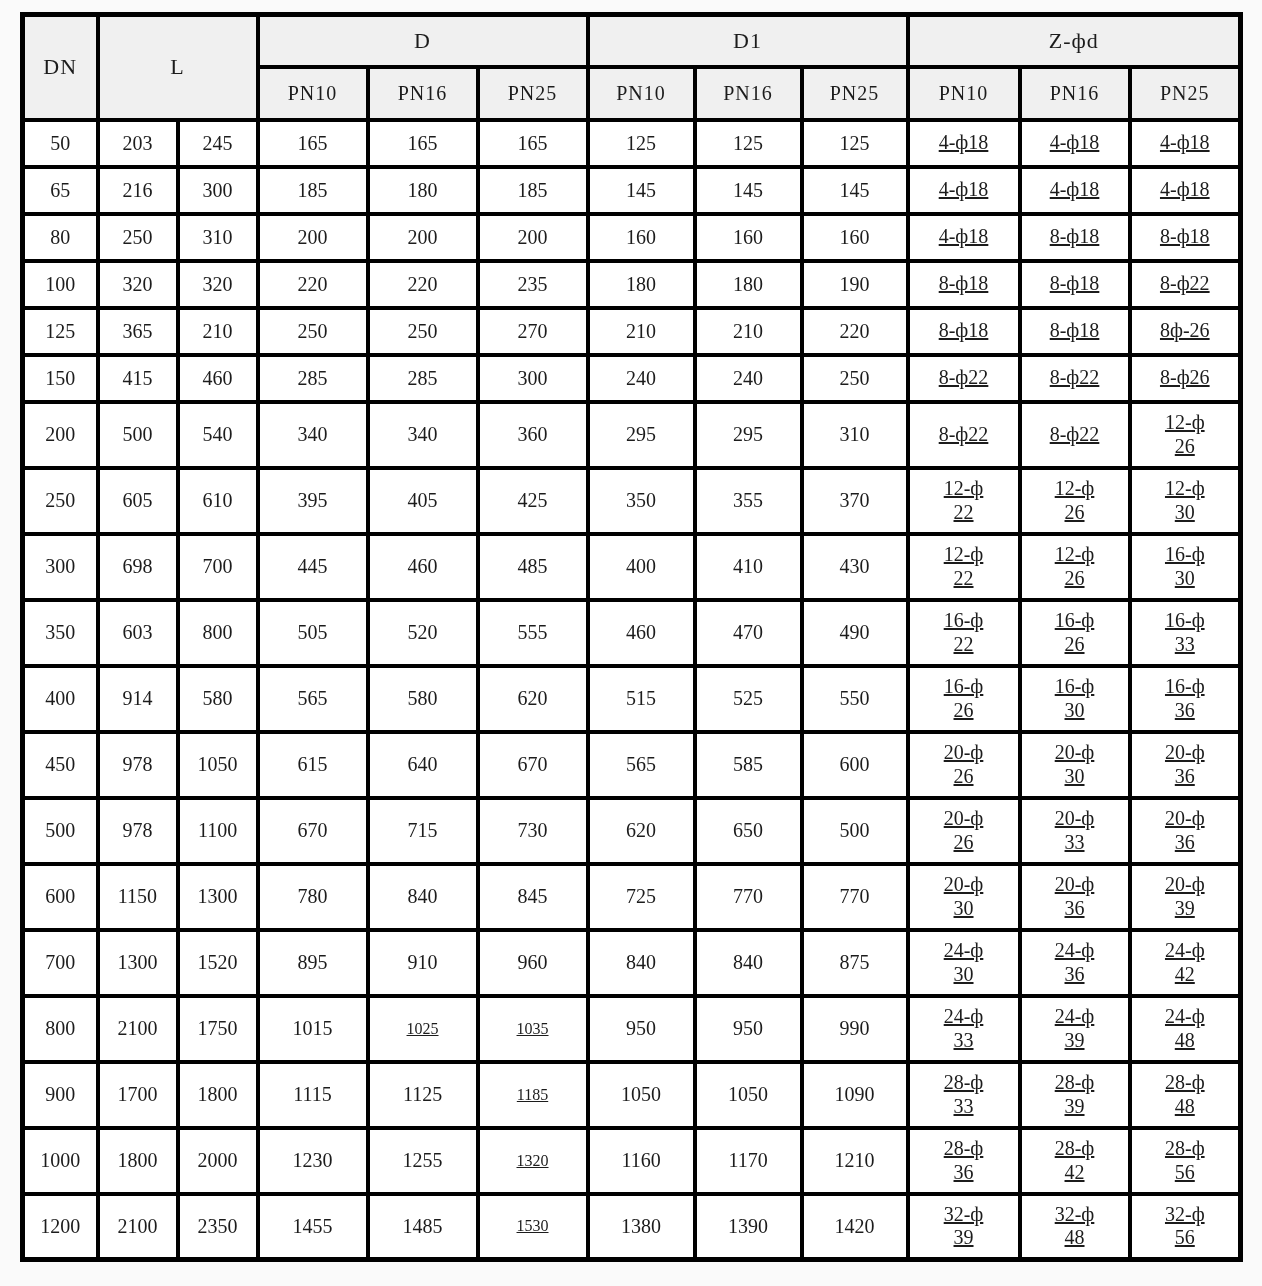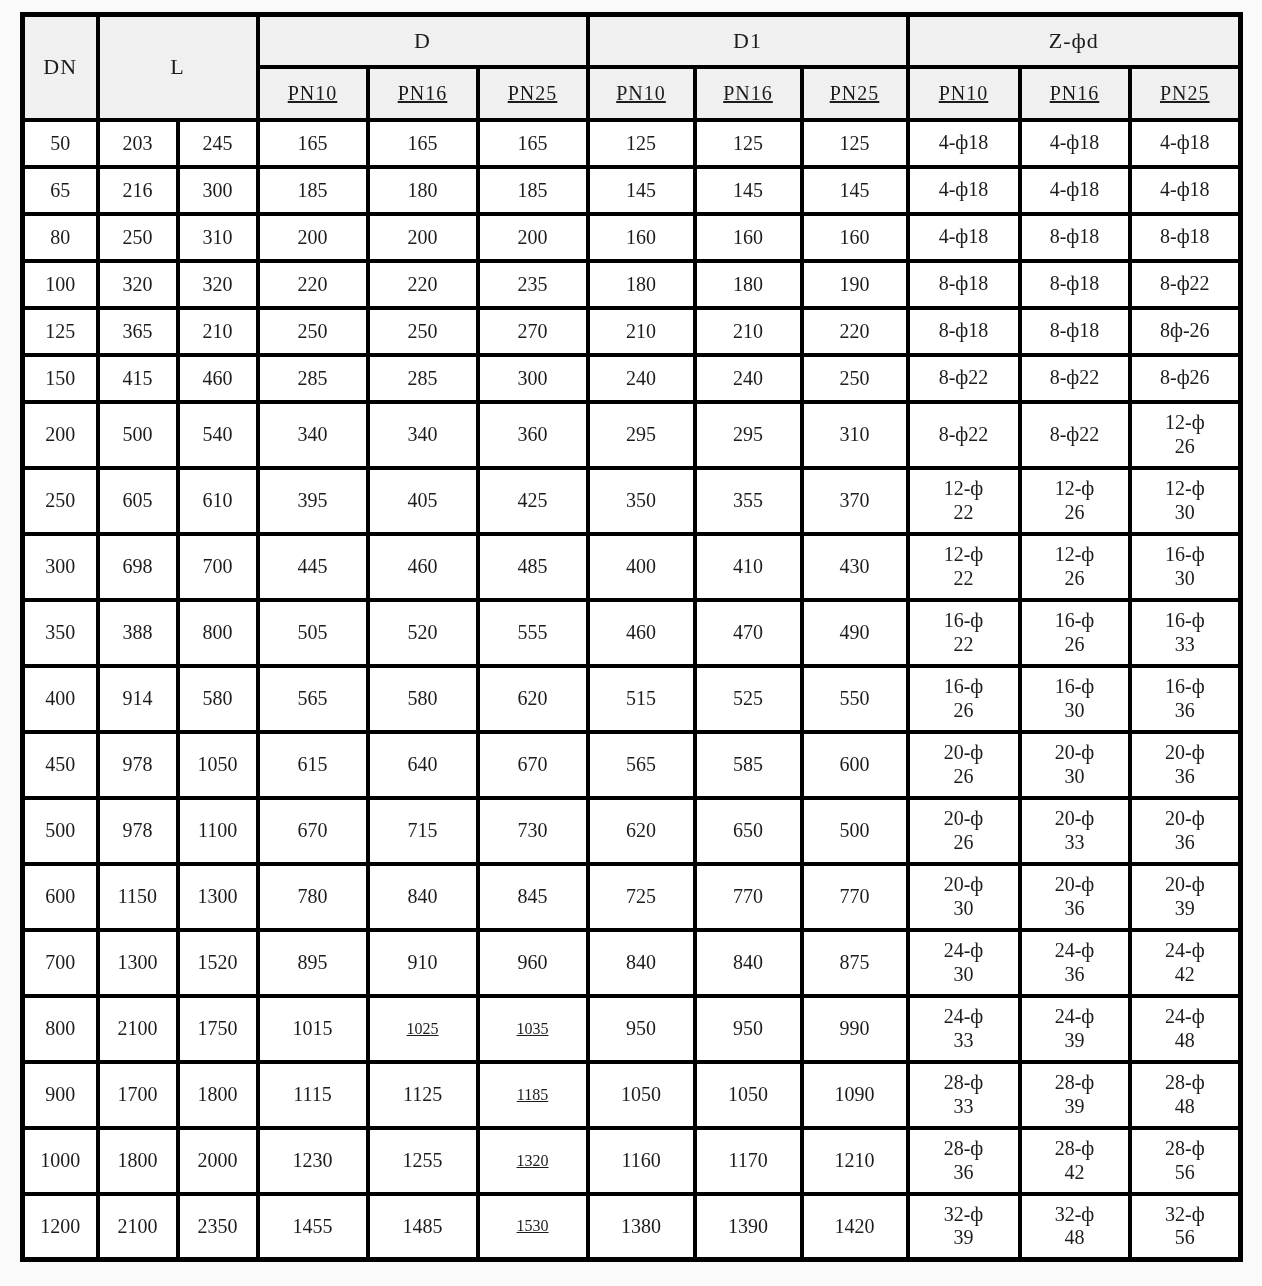--- a/index.html
+++ b/index.html
@@ -34,30 +34,31 @@
     overflow: hidden;
   }
   .dim-table th {
     background: #f0f0f0;
     font-weight: normal;
     font-size: 22px;
     letter-spacing: 1px;
   }
   .dim-table thead tr.group-row { height: 52px; }
   .dim-table thead tr.sub-row { height: 53px; }
-  .dim-table thead tr.sub-row th { font-size: 20px; text-decoration: underline; }
+  .dim-table thead tr.sub-row th { font-size: 20px; }
   .dim-table td {
     background: #ffffff;
     font-size: 20px;
   }
   .dim-table tbody tr { height: 66px; }
   .dim-table tbody tr:nth-child(-n+6) { height: 47px; }
   .dim-table td.z-cell {
     white-space: pre-line;
     line-height: 1.16;
+    text-decoration: underline;
   }
   .dim-table td.small { font-size: 16px; text-decoration: underline; }
 </style>
 </head>
 <body>
 
 <div class="page">
   <table class="dim-table">
     <colgroup>
       <col style="width:75px">
@@ -222,21 +223,21 @@
           <td>430</td>
           <td class="z-cell">12-ф
 22</td>
           <td class="z-cell">12-ф
 26</td>
           <td class="z-cell">16-ф
 30</td>
         </tr>
         <tr>
           <td>350</td>
-          <td>388</td>
+          <td>603</td>
           <td>800</td>
           <td>505</td>
           <td>520</td>
           <td>555</td>
           <td>460</td>
           <td>470</td>
           <td>490</td>
           <td class="z-cell">16-ф
 22</td>
           <td class="z-cell">16-ф

